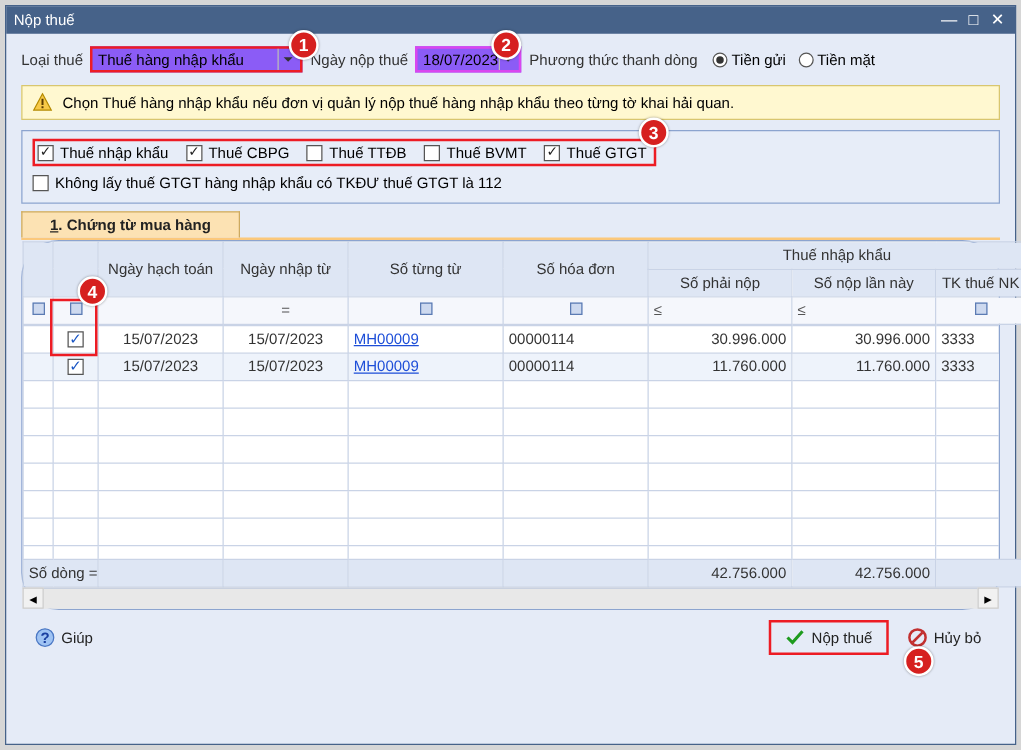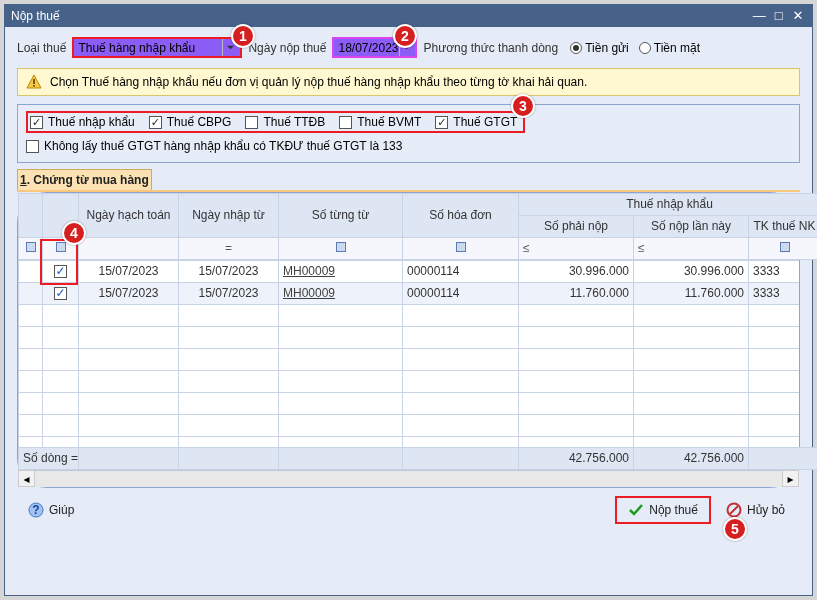--- a/index.html
+++ b/index.html
@@ -22,32 +22,32 @@
   .radio.checked::after { content: ""; width: 6px; height: 6px; background: #333; border-radius: 50%; }
   .infobar { background: #fff8d0; border: 1px solid #d8c66f; padding: 5px 8px; display: flex; align-items: center; gap: 8px; margin-bottom: 8px; }
   .warn-ico { width: 16px; height: 16px; }
   .check-panel { border: 1px solid #8ca4cf; background: #e7edf8; padding: 6px 8px; margin-bottom: 6px; }
   .check-row1 { display: inline-flex; gap: 14px; border: 2px solid #ed1c24; padding: 2px 6px 2px 2px; }
   .check-row2 { margin-top: 6px; }
   .cb { display: inline-flex; align-items: center; gap: 5px; }
   .cb .box { width: 13px; height: 13px; border: 1px solid #555; background: #fff; display: inline-flex; align-items: center; justify-content: center; }
   .cb .box.ck::after { content: "✓"; font-size: 11px; line-height: 1; color: #222; }
   .tab-strip { display: flex; border-bottom: 2px solid #FBC87B; }
-  .tab { background: #FCE2B3; border: 1px solid #CDAA60; border-bottom: none; padding: 3px 2px; font-weight: bold; color: #222; }
+  .tab { background: #FCE2B3; border: 1px solid #CDAA60; border-bottom: none; padding: 3px 22px; font-weight: bold; color: #222; }
   .tab u { text-decoration: underline; }
   .grid-wrap { border: 1px solid #8ca4cf; background: #fff; height: 296px; display: flex; flex-direction: column; }
   table { border-collapse: collapse; width: 100%; table-layout: fixed; }
   th, td { border: 1px solid #c9d3e6; height: 22px; padding: 0 4px; text-align: center; color: #333; white-space: nowrap; overflow: hidden; }
   th { background: #dee6f4; font-weight: normal; }
   .th-group { background: #dee6f4; }
   .filter-row td { background: #f5f7fc; color: #555; }
   .filter-row .fsq { display:inline-block; width:10px; height:10px; border:1px solid #5b7bb3; background:#cdd9ef; }
   td.num { text-align: right; }
   td.left { text-align: left; }
-  a.link { color: #404040; text-decoration: underline; }
+  a.link { color: #1d4ed8; text-decoration: underline; }
   .data-scroll { flex: 1; overflow: hidden; }
   .footer-row td { background: #dee6f4; font-weight: normal; }
   .scrollbar-h { height: 17px; background: #e8e8e8; border-top: 1px solid #bfc9dd; display:flex; align-items:center; }
   .sb-btn { width: 17px; height: 17px; background: #f1f1f1; border: 1px solid #ccc; display:flex; align-items:center; justify-content:center; }
   .sb-track { flex:1; background:#e8e8e8; }
   .bottom-bar { display: flex; align-items: center; justify-content: space-between; padding: 8px 6px 4px 2px; }
   .btn-flat { display: inline-flex; align-items: center; gap: 5px; padding: 3px 8px; border: 1px solid transparent; background: transparent; color: #222; }
   .help-ico, .ok-ico, .cancel-ico { width: 16px; height: 16px; }
   .right-btns { display:flex; gap: 6px; align-items:center; }
   .submit-box { border: 2px solid #ed1c24; padding: 0 2px; display:inline-flex; }
@@ -136,21 +136,21 @@
             <span>Thuế BVMT</span>
           </label>
         <label class="cb">
             <span class="box ck"></span>
             <span>Thuế GTGT</span>
           </label>
       </div>
       <div class="check-row2">
         <label class="cb">
             <span class="box"></span>
-            <span>Không lấy thuế GTGT hàng nhập khẩu có TKĐƯ thuế GTGT là 133</span>
+            <span>Không lấy thuế GTGT hàng nhập khẩu có TKĐƯ thuế GTGT là 112</span>
           </label>
       </div>
     </div>
 
     <div class="tab-strip">
       <div class="tab"><u>1</u>. <span>Chứng từ mua hàng</span></div>
     </div>
 
     <div class="grid-wrap" style="position:relative;border-radius:30px;">
       <div class="checkbox-red-col" style="left:22px; top:46px; width:38px; height:46px;"></div>

